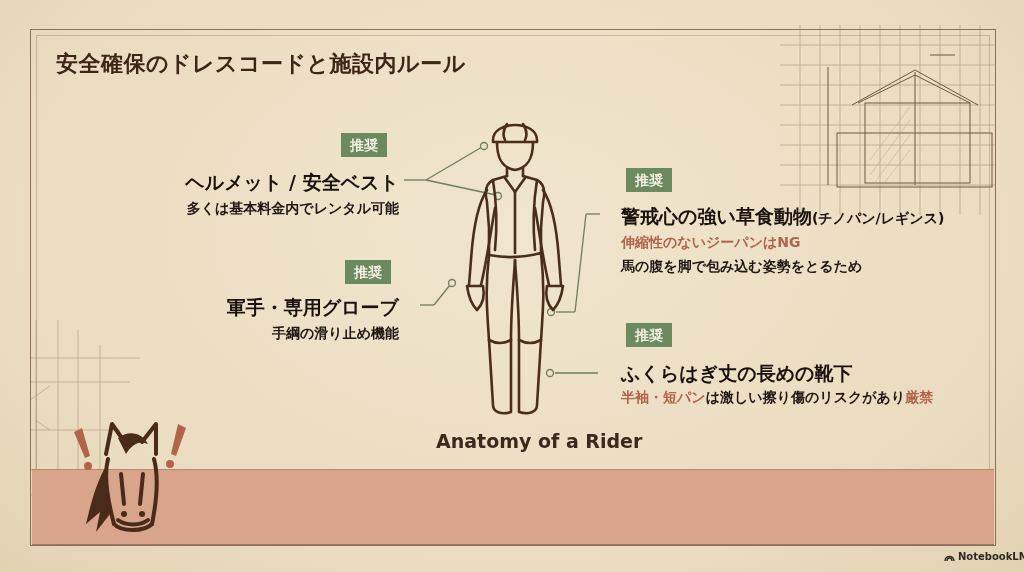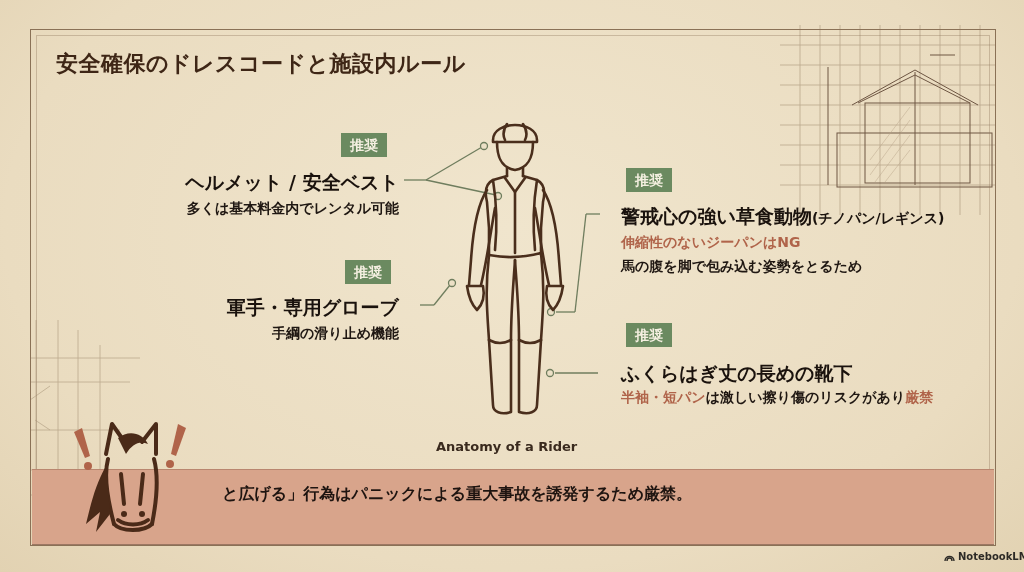--- a/index.html
+++ b/index.html
@@ -32,21 +32,21 @@
     font-size:14px; font-weight:bold; border-radius:0;
     padding:4px 9px; line-height:16px;
   }
   .item-head { position:absolute; font-size:19px; font-weight:bold; color:#1a120d; white-space:nowrap;text-align:center; }
   .item-sub { position:absolute; font-size:14px; font-weight:bold; color:#1f1712; white-space:nowrap; }
   .warn { color:#b0644a; }
   .small-paren { font-size:14px; font-weight:bold; }
   .connector { position:absolute; left:0; top:0; }
   .caption {
     position:absolute; left:436px; top:430px;
-    font-size:13px; font-weight:bold; color:#3a2a1e;margin-top:9px;
+    font-size:19px; font-weight:bold; color:#3a2a1e;
   }
   .banner {
     position:absolute; left:32px; top:469px; width:962px; height:74px;
     background:#d8a48b;
     border-top:1px solid rgba(140,90,70,0.4);
     border-bottom:1.5px solid #9c7763;
   }
   .banner-text {
     position:absolute; left:222px; top:480px; width:600px;
     font-size:16px; font-weight:bold; color:#1e1410; line-height:27px;
@@ -197,21 +197,20 @@
 <div class="item-sub" style="left:621px;top:258px">馬の腹を脚で包み込む姿勢をとるため</div>
 
 <div class="badge" style="left:626px;top:323px">推奨</div>
 <div class="item-head" style="left:621px;top:361px">ふくらはぎ丈の長めの靴下</div>
 <div class="item-sub" style="left:621px;top:389px">
   <span class="warn">半袖・短パン</span><span>は激しい擦り傷のリスクがあり</span><span class="warn">厳禁</span>
 </div>
 
 <div class="banner"></div>
 <div class="banner-text">
-  <div>と広げる」行為はパニックによる重大事故を誘発するため厳禁。</div>
 </div>
 
 <svg class="horse" width="130" height="125" viewBox="0 0 130 125">
   <g fill="#b0644a">
     <path d="M8,18 L16,14 L24,42 L19,44 Z"></path>
     <circle cx="22" cy="52" r="4"></circle>
     <path d="M112,10 L120,14 L110,42 L105,40 Z"></path>
     <circle cx="104" cy="50" r="4"></circle>
   </g>
   <g stroke="#4a2a18" stroke-width="4" fill="none" stroke-linejoin="round" stroke-linecap="round">

